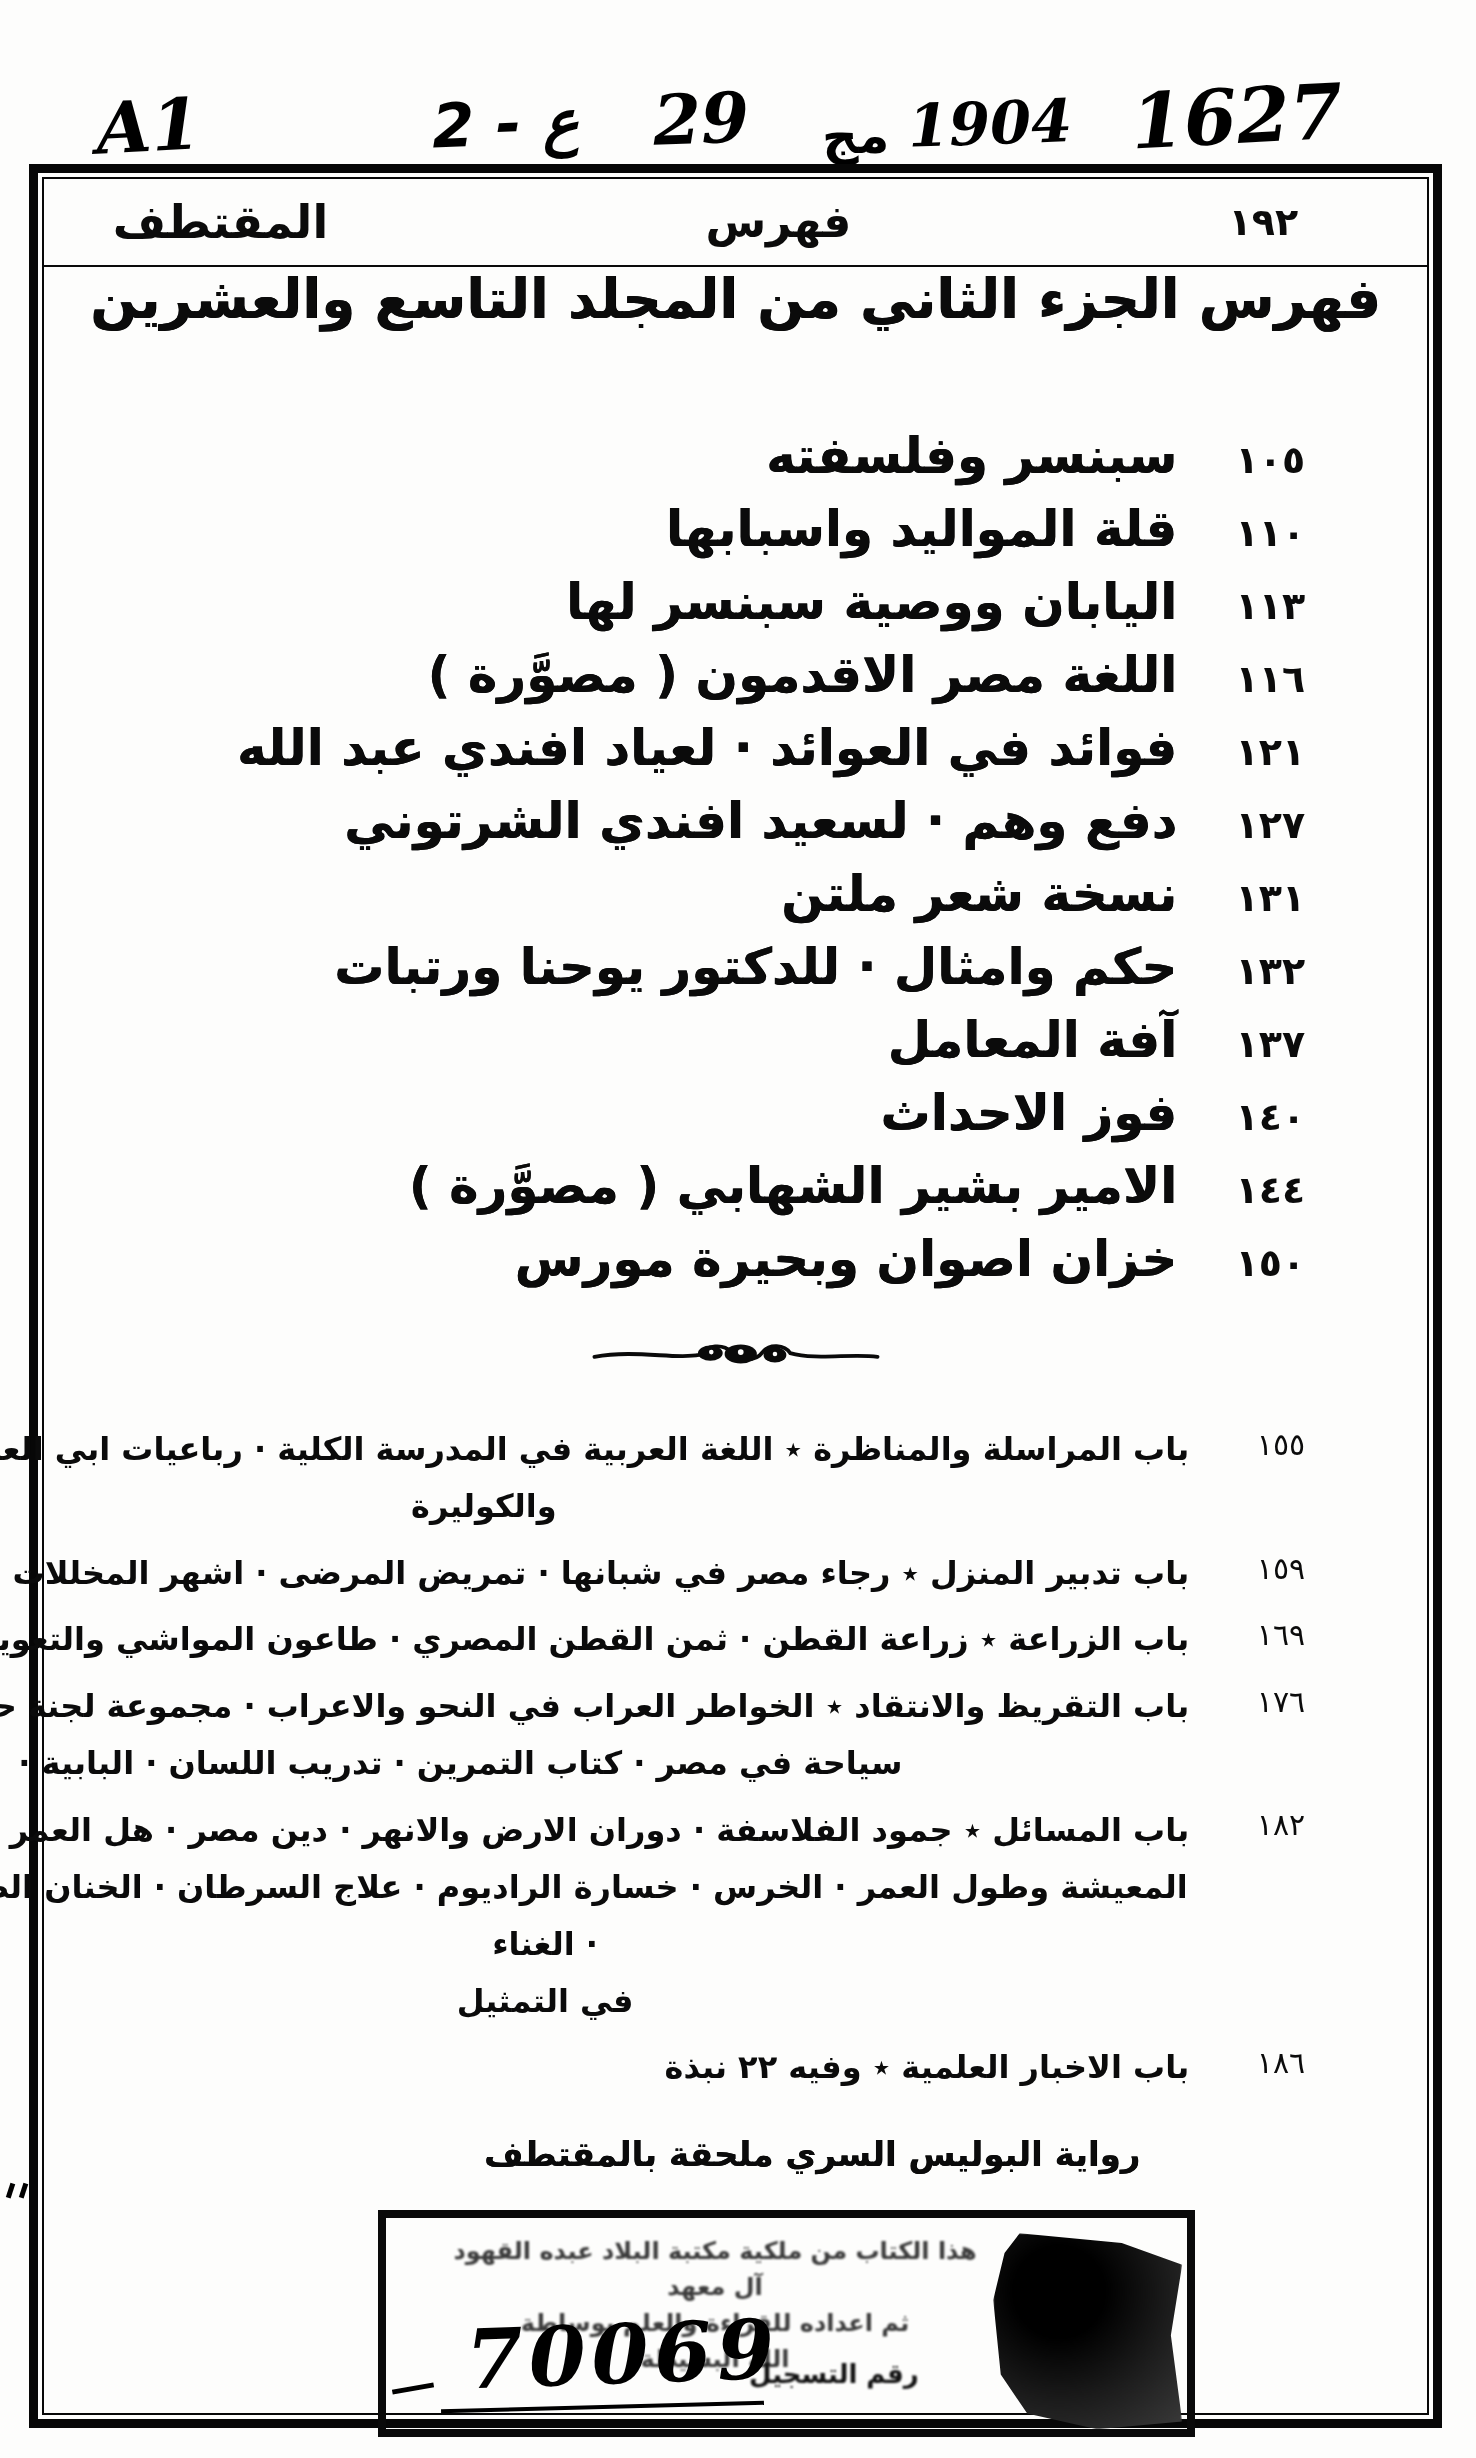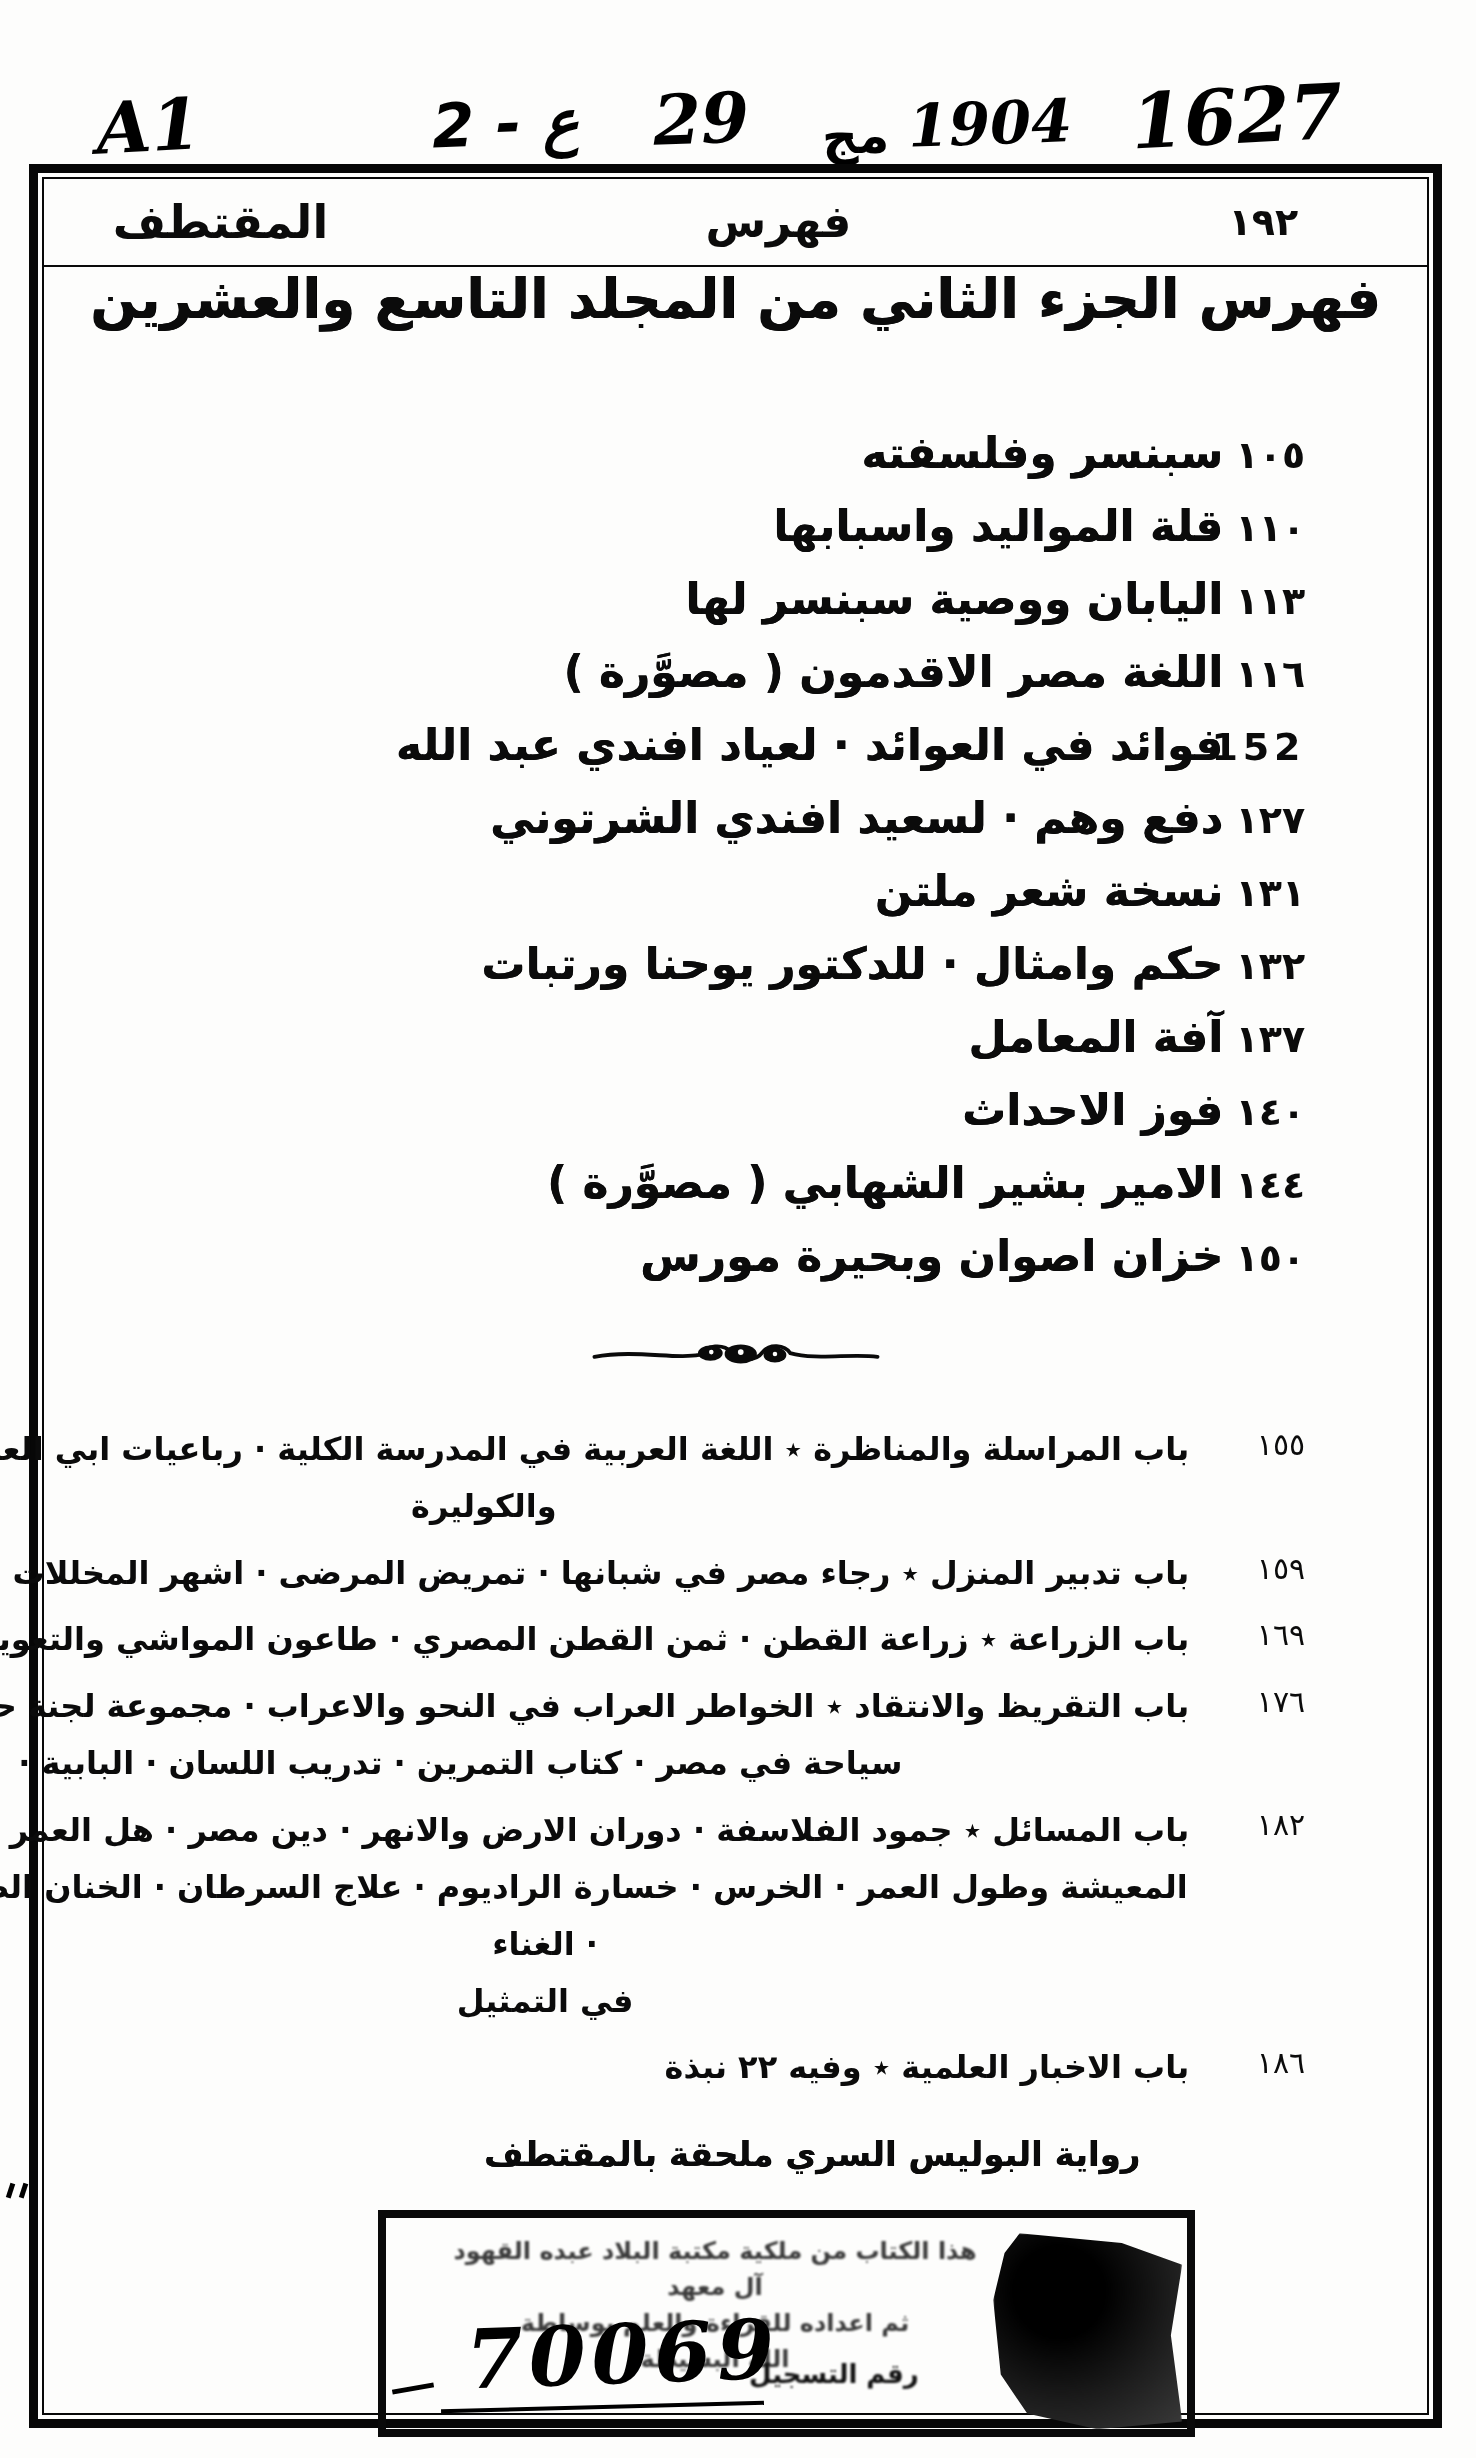--- a/index.html
+++ b/index.html
@@ -59,21 +59,22 @@
   }
 
   
   .toc-main { direction:rtl; margin-top:96px; padding-right:122px; padding-left:57px; }
   .toc-row { display:flex; direction:rtl; align-items:baseline; height:73px; }
   .toc-row .num {
     width:82px; min-width:82px;
     font-size:38px; font-weight:bold; letter-spacing:4.8px;
   }
   .toc-row .ttl {
-    font-size:44px; font-weight:bold;
+    margin-right:46px;
+    font-size:50px; font-weight:bold;
     white-space:nowrap;
     text-shadow:0.4px 0 #000;
   }
 
   
   .divider { text-align:center; margin-top:32.5px; height:38px; }
 
   
   .toc-sections { direction:rtl; margin-top:48px; padding-right:122px; padding-left:44px; }
   .sec-entry { display:flex; direction:rtl; margin-bottom:9.6px; }
@@ -182,21 +183,21 @@
       </div>
       <div class="toc-row">
         <span class="num">١١٣</span>
         <span class="ttl">اليابان ووصية سبنسر لها</span>
       </div>
       <div class="toc-row">
         <span class="num">١١٦</span>
         <span class="ttl">اللغة مصر الاقدمون ( مصوَّرة )</span>
       </div>
       <div class="toc-row">
-        <span class="num">152</span>
+        <span class="num">١٢١</span>
         <span class="ttl">فوائد في العوائد · لعياد افندي عبد الله</span>
       </div>
       <div class="toc-row">
         <span class="num">١٢٧</span>
         <span class="ttl">دفع وهم · لسعيد افندي الشرتوني</span>
       </div>
       <div class="toc-row">
         <span class="num">١٣١</span>
         <span class="ttl">نسخة شعر ملتن</span>
       </div>

